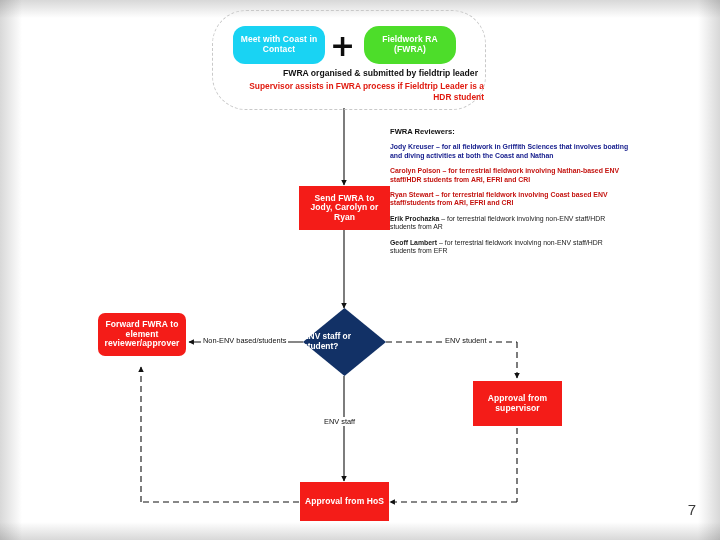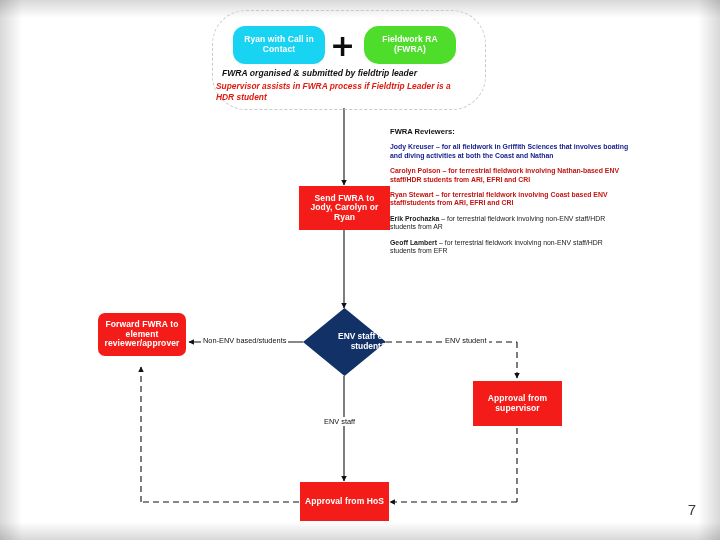--- a/index.html
+++ b/index.html
@@ -33,21 +33,21 @@
   .redbox{background:#f41c18;color:#ffffff;font-size:8.5px;font-weight:600;
           padding:2px 4px;letter-spacing:.1px;}
 
   .plus{position:absolute;color:#0d0d0d;font-size:30px;font-weight:900;
         line-height:1;font-family:"DejaVu Sans",sans-serif;}
 
   
   .group-frame{position:absolute;border:1px dashed #c9c9c9;border-radius:34px;
                background:transparent;}
 
-  .caption{position:absolute;text-align:left;line-height:1.22;font-style:italic;}
+  .caption{position:absolute;text-align:right;line-height:1.22;}
   .cap-black{color:#111111;font-size:8.6px;font-weight:600;}
   .cap-red{color:#e01b10;font-size:8.4px;font-weight:600;}
 
   
   .rev{position:absolute;line-height:1.22;}
   .rev-title{color:#111111;font-size:7.6px;font-weight:700;}
   .rev-item{font-size:6.9px;font-weight:600;margin-top:7px;}
   .rev-blue{color:#141c8c;}
   .rev-red{color:#c41410;}
   .rev-dark{color:#1b1b1b;font-weight:500;}
@@ -87,21 +87,21 @@
 
       <line x1="517" y1="428" x2="517" y2="502" stroke="#111111" stroke-width="1.1" stroke-dasharray="6 4"></line>
       <line x1="517" y1="502" x2="390" y2="502" stroke="#111111" stroke-width="1.1" stroke-dasharray="6 4" marker-end="url(#arrow)"></line>
 
       <line x1="299" y1="502" x2="141" y2="502" stroke="#111111" stroke-width="1.1" stroke-dasharray="6 4"></line>
       <line x1="141" y1="502" x2="141" y2="367" stroke="#111111" stroke-width="1.1" stroke-dasharray="6 4" marker-end="url(#arrow)"></line>
     </svg>
 
     <div class="group-frame" style="left:212px;top:10px;width:272px;height:98px;"></div>
 
-    <div class="node pill cyan" style="left:233px;top:26px;width:92px;height:38px;">Ryan with Call in Contact</div>
+    <div class="node pill cyan" style="left:233px;top:26px;width:92px;height:38px;">Meet with Coast in Contact</div>
 
     <div class="plus" style="left:330px;top:31px;">+</div>
 
     <div class="node pill green" style="left:364px;top:26px;width:92px;height:38px;">Fieldwork RA (FWRA)</div>
 
     <div class="caption cap-black" style="left:222px;top:68px;width:256px;">FWRA organised &amp; submitted by fieldtrip leader</div>
 
     <div class="caption cap-red" style="left:216px;top:81px;width:268px;">Supervisor assists in FWRA process if Fieldtrip Leader is a</div>
     <div class="caption cap-red" style="left:216px;top:92px;width:268px;">HDR student</div>
 
@@ -116,21 +116,21 @@
         </div>
     </div>
 
     <div class="node redbox" style="left:299px;top:186px;width:91px;height:44px;">Send FWRA to Jody, Carolyn or Ryan</div>
 
     <div style="position:absolute;left:303px;top:308px;width:83px;height:68px;">
       <svg viewBox="0 0 83 68" style="position:absolute;inset:0;width:83px;height:68px;">
         <polygon points="41.5,0 83,34 41.5,68 0,34" fill="#123166"></polygon>
       </svg>
       <div style="position:absolute;inset:0;display:flex;align-items:center;justify-content:center;
-                  color:#ffffff;font-size:8.4px;font-weight:600;text-align:right;line-height:1.15;">ENV staff or student?</div>
+                  color:#ffffff;font-size:8.4px;font-weight:600;text-align:left;line-height:1.15;">ENV staff or student?</div>
     </div>
 
     <div class="node redbox" style="left:98px;top:313px;width:88px;height:43px;border-radius:7px;">Forward FWRA to element reviewer/approver</div>
 
     <div class="node redbox" style="left:473px;top:381px;width:89px;height:45px;">Approval from supervisor</div>
 
     <div class="node redbox" style="left:300px;top:482px;width:89px;height:39px;">Approval from HoS</div>
 
     <div class="elabel" style="left:201px;top:336px;">Non-ENV based/students</div>
     <div class="elabel" style="left:443px;top:336px;">ENV student</div>

